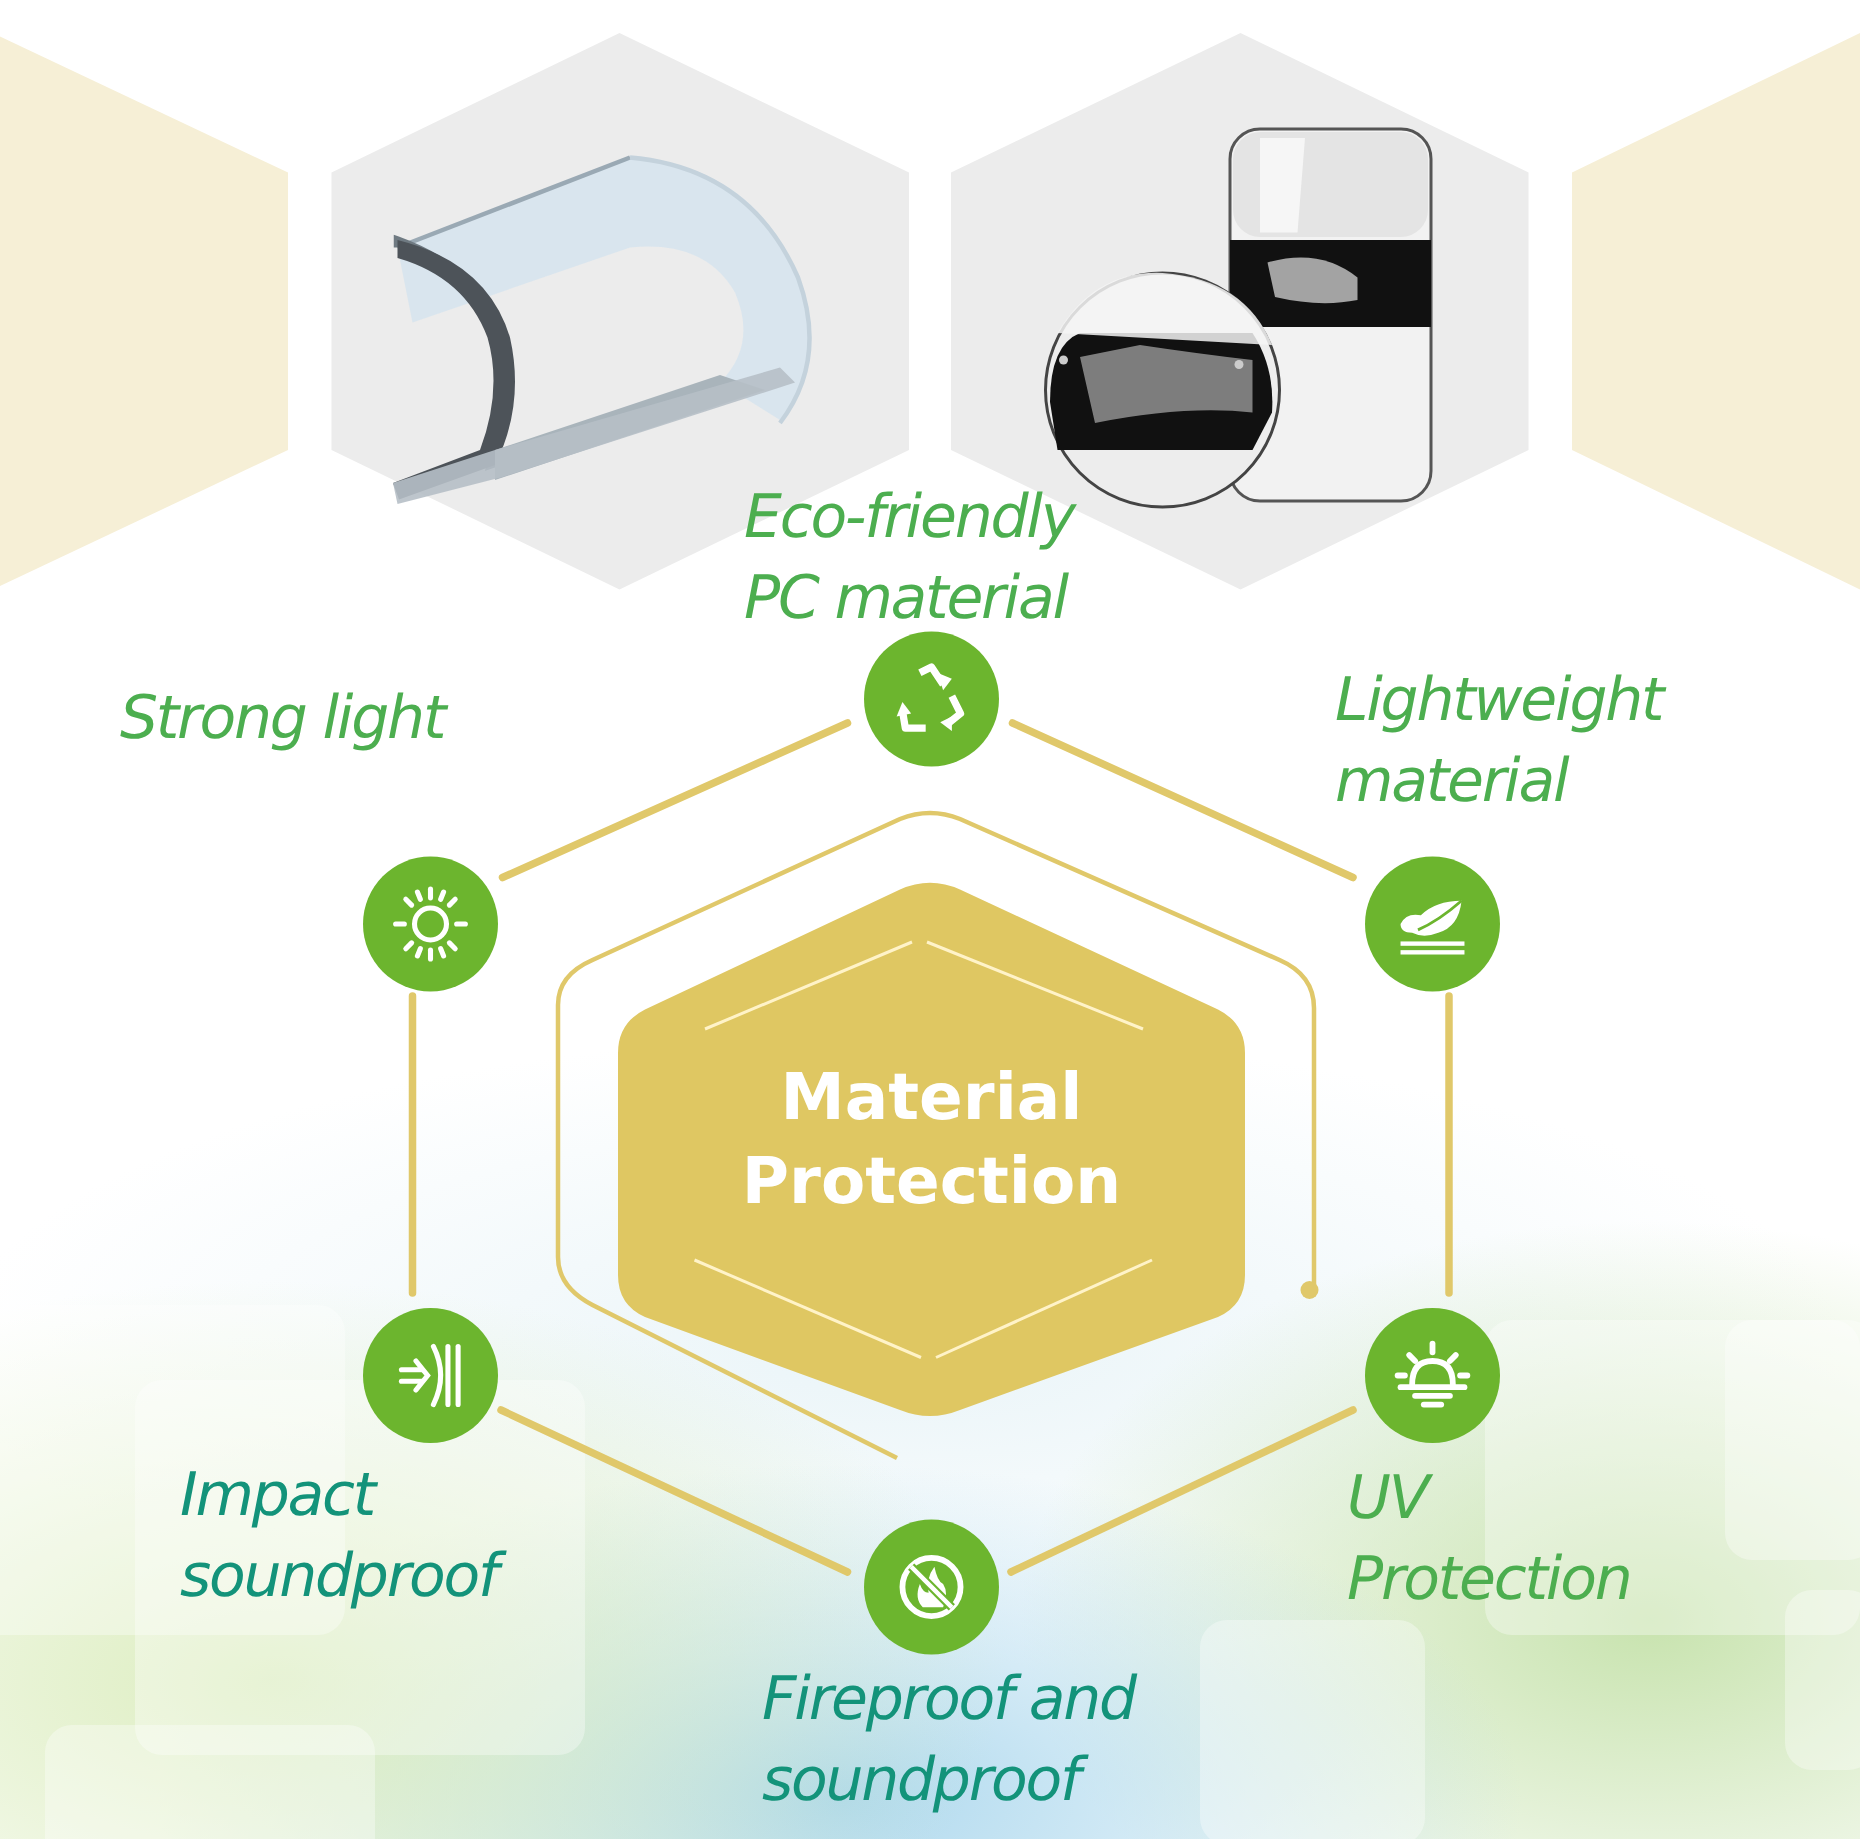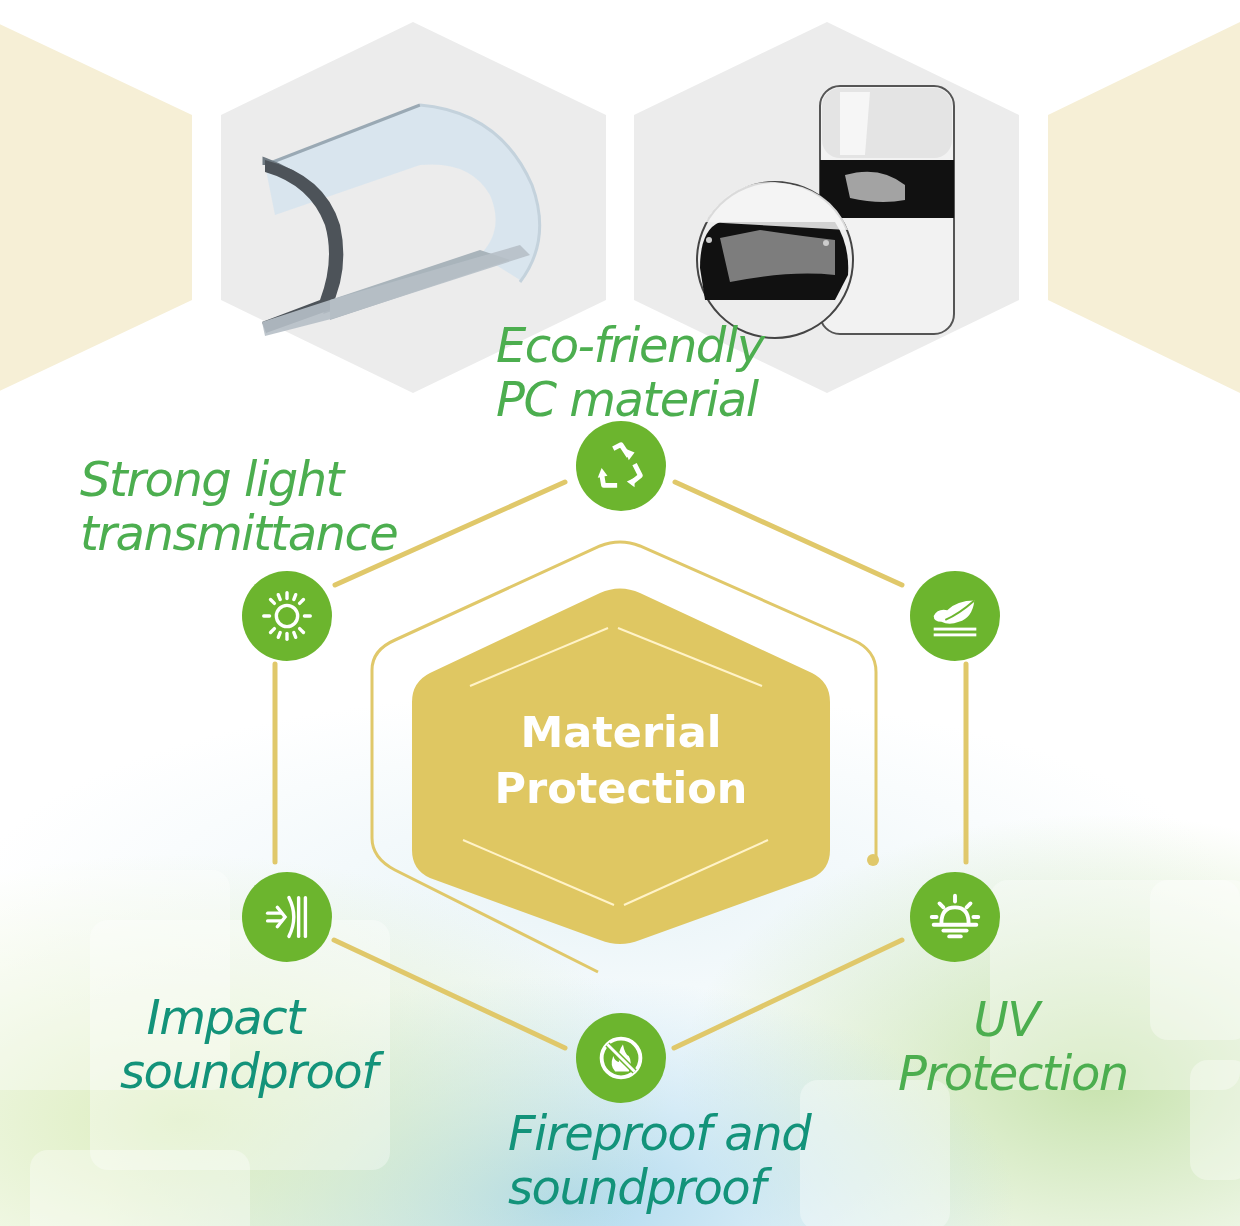--- a/index.html
+++ b/index.html
@@ -13,25 +13,25 @@
         radial-gradient(ellipse 600px 380px at 1100px 1080px, rgba(190,222,160,0.85), rgba(255,255,255,0) 70%),
         radial-gradient(ellipse 900px 300px at 600px 900px, rgba(225,240,245,0.7), rgba(255,255,255,0) 70%),
         #ffffff;
     }
 
     .bg-tile { position: absolute; border-radius: 18px; background: rgba(255,255,255,0.35); }
 
     .hex-layer { position: absolute; left: 0; top: 0; width: 1240px; height: 1226px; }
 
     .label { position: absolute; font-family: "DejaVu Sans", sans-serif; font-style: italic;
-      font-size: 48px; line-height: 54px; letter-spacing: -1.5px; white-space: nowrap; }
+      font-size: 40px; line-height: 54px; letter-spacing: -1.5px; white-space: nowrap; }
     .label .line { display: block; }
     .label.green { color: #4cae4f; }
     .label.teal { color: #13937a; }
-    .label.center { text-align: center; margin-top: 20px; }
+    .label.center { text-align: left; }
     .label.left { text-align: left; }
 
     .node { position: absolute; width: 90px; height: 90px; border-radius: 50%;
       background: #6cb52e; display: flex; align-items: center; justify-content: center; }
     .node svg { width: 62px; height: 62px; }
 
     .title-box { position: absolute; left: 412px; top: 610px; width: 418px; height: 300px;
       display: flex; flex-direction: column; align-items: center; justify-content: center; }
     .title-line { font-family: "DejaVu Sans", sans-serif; font-weight: bold; color: #ffffff;
       font-size: 43px; line-height: 56px; letter-spacing: 0px; }
@@ -185,33 +185,36 @@
         <line x1="41" y1="54" x2="39" y2="49"></line>
       </g>
     </svg>
   </div>
 
   <div class="label green left" style="left:496px;top:318px;">
     <span class="line">Eco-friendly</span>
     <span class="line">PC material</span>
   </div>
 
+  <div class="label green left" style="left:890px;top:440px;">
+    <span class="line">Lightweight</span>
+    <span class="line">material</span>
+  </div>
 
   <div class="label green center" style="left:898px;top:972px;width:216px;">
     <span class="line">UV</span>
     <span class="line">Protection</span>
   </div>
 
   <div class="label teal left" style="left:490px;top:1106px;margin-left:18px;">
     <span class="line">Fireproof and</span>
     <span class="line">soundproof</span>
   </div>
 
   <div class="label teal center" style="left:120px;top:970px;width:210px;">
     <span class="line">Impact</span>
     <span class="line">soundproof</span>
   </div>
 
   <div class="label green left" style="left:80px;top:452px;">
     <span class="line">Strong light</span>
-    <span class="line">transmittance</span>
   </div>
 </div>
 
 </body></html>

